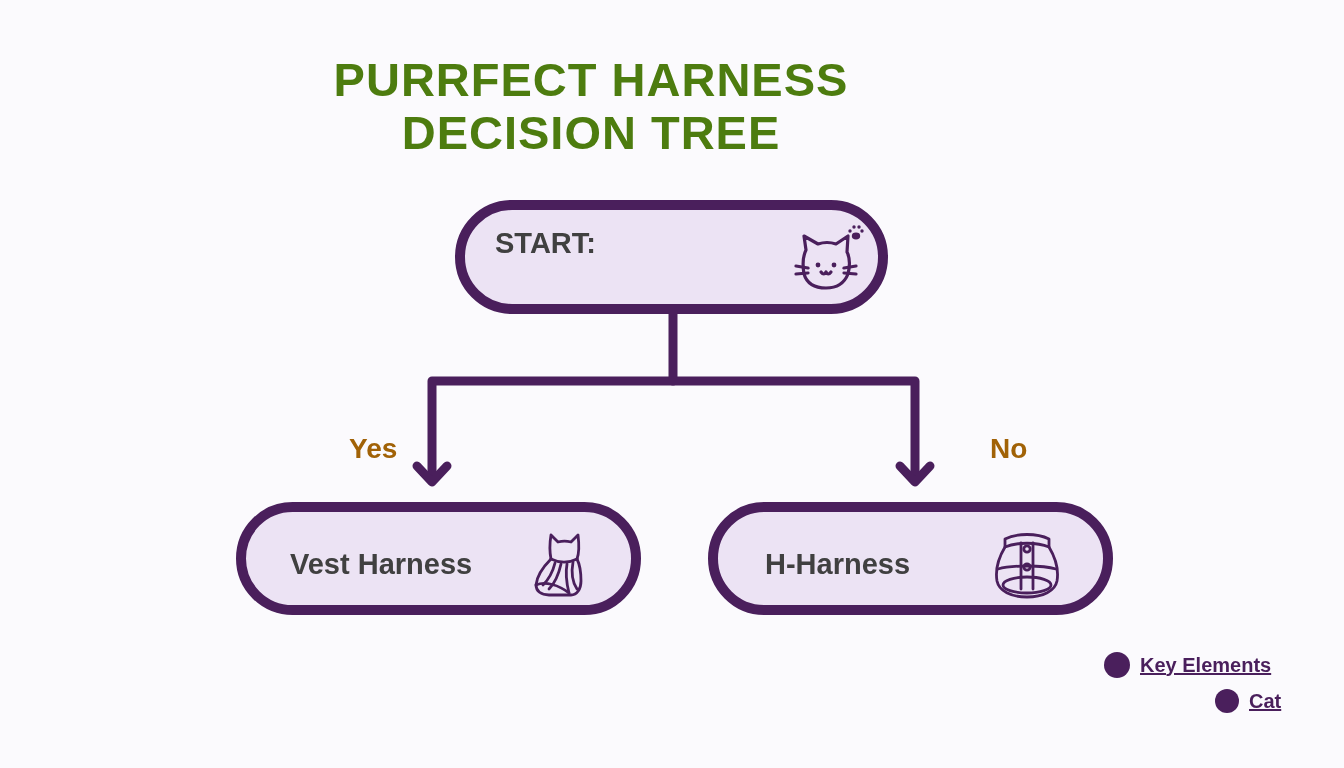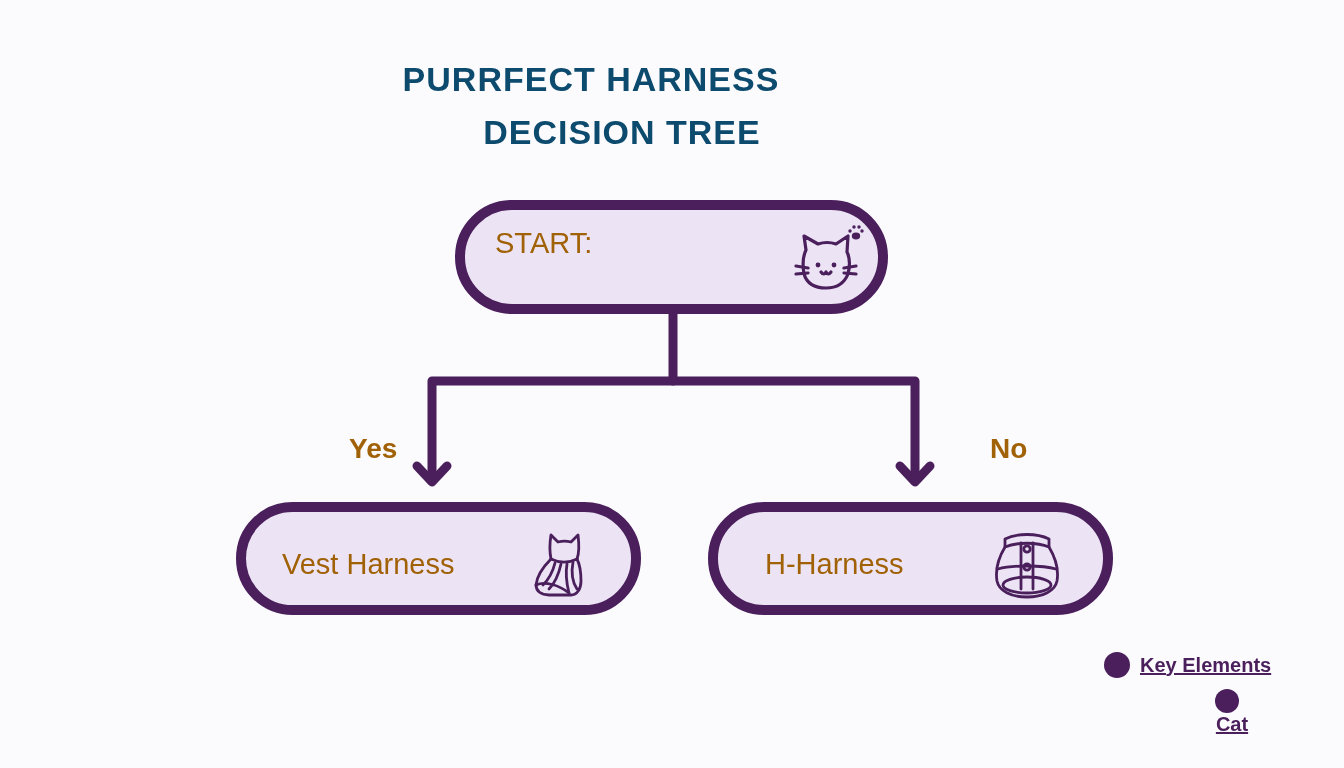--- a/index.html
+++ b/index.html
@@ -4,50 +4,50 @@
 <style>
   html, body { margin: 0; padding: 0; }
   body {
     width: 1344px; height: 768px; overflow: hidden; position: relative;
     background: #fbfafd;
     font-family: "Liberation Sans", "DejaVu Sans", sans-serif;
     color: #4a1f5c;
   }
   .title {
     position: absolute; left: 0; width: 1182px; text-align: center;
-    font-weight: 700; font-size: 34px; letter-spacing: 1px; color: #0c4a6e;
+    font-weight: 700; font-size: 47px; letter-spacing: 1px; color: #4d7c0f;
     line-height: 53px;
   }
   #title-1 { top: 53px; }
-  #title-2 { top: 106px; margin-left: 31px; }
+  #title-2 { top: 106px; }
   .node {
     position: absolute; box-sizing: border-box;
     border: 10px solid #4a1f5c; border-radius: 60px;
     background: #ece3f4;
   }
-  .node-text { position: absolute; font-weight: 400; color: #a16207; }
+  .node-text { position: absolute; font-weight: 700; color: #404040; }
   #start-node { left: 455px; top: 200px; width: 433px; height: 114px; }
   #start-line1 { left: 30px; top: 17px; font-size: 29px; }
   #start-line2 { left: 30px; top: 52px; font-size: 29px; }
   #start-icon { position: absolute; left: 323px; top: 12px; }
   #vest-node { left: 236px; top: 502px; width: 405px; height: 113px; }
-  #vest-label { left: 36px; top: 36px; font-size: 29px; }
+  #vest-label { left: 44px; top: 36px; font-size: 29px; }
   #vest-icon { position: absolute; left: 283px; top: 13px; }
   #h-node { left: 708px; top: 502px; width: 405px; height: 113px; text-align: center; }
   #h-label { left: 47px; top: 36px; font-size: 29px; }
   #h-icon { position: absolute; left: 273px; top: 13px; }
   #connectors { position: absolute; left: 0; top: 0; }
   .branch-label { position: absolute; font-weight: 700; font-size: 28px; color: #a16207; }
   #yes-label { left: 349px; top: 433px; }
   #no-label { left: 948px; top: 433px; margin-left: 42px; }
   .legend-row { position: absolute; display: flex; align-items: center; }
   .legend-dot { width: 26px; height: 26px; border-radius: 50%; background: #4a1f5c; margin-right: 10px; }
   .legend-text { font-weight: 700; font-size: 20px; color: #4a1f5c; text-decoration: underline; }
   #legend-key { left: 1104px; top: 652px; }
-  #legend-cat { left: 1215px; top: 689px; flex-direction: column; }
+  #legend-cat { left: 1215px; top: 689px; }
   .legend-cat-dot { width: 24px; height: 24px; }
 </style>
 </head>
 <body>
 
 <div id="title-1" class="title">PURRFECT HARNESS</div>
 <div id="title-2" class="title">DECISION TREE</div>
 
 <svg id="connectors" width="1344" height="768" viewBox="0 0 1344 768">
   <g stroke="#4a1f5c" stroke-width="9" fill="none" stroke-linecap="round" stroke-linejoin="round">

